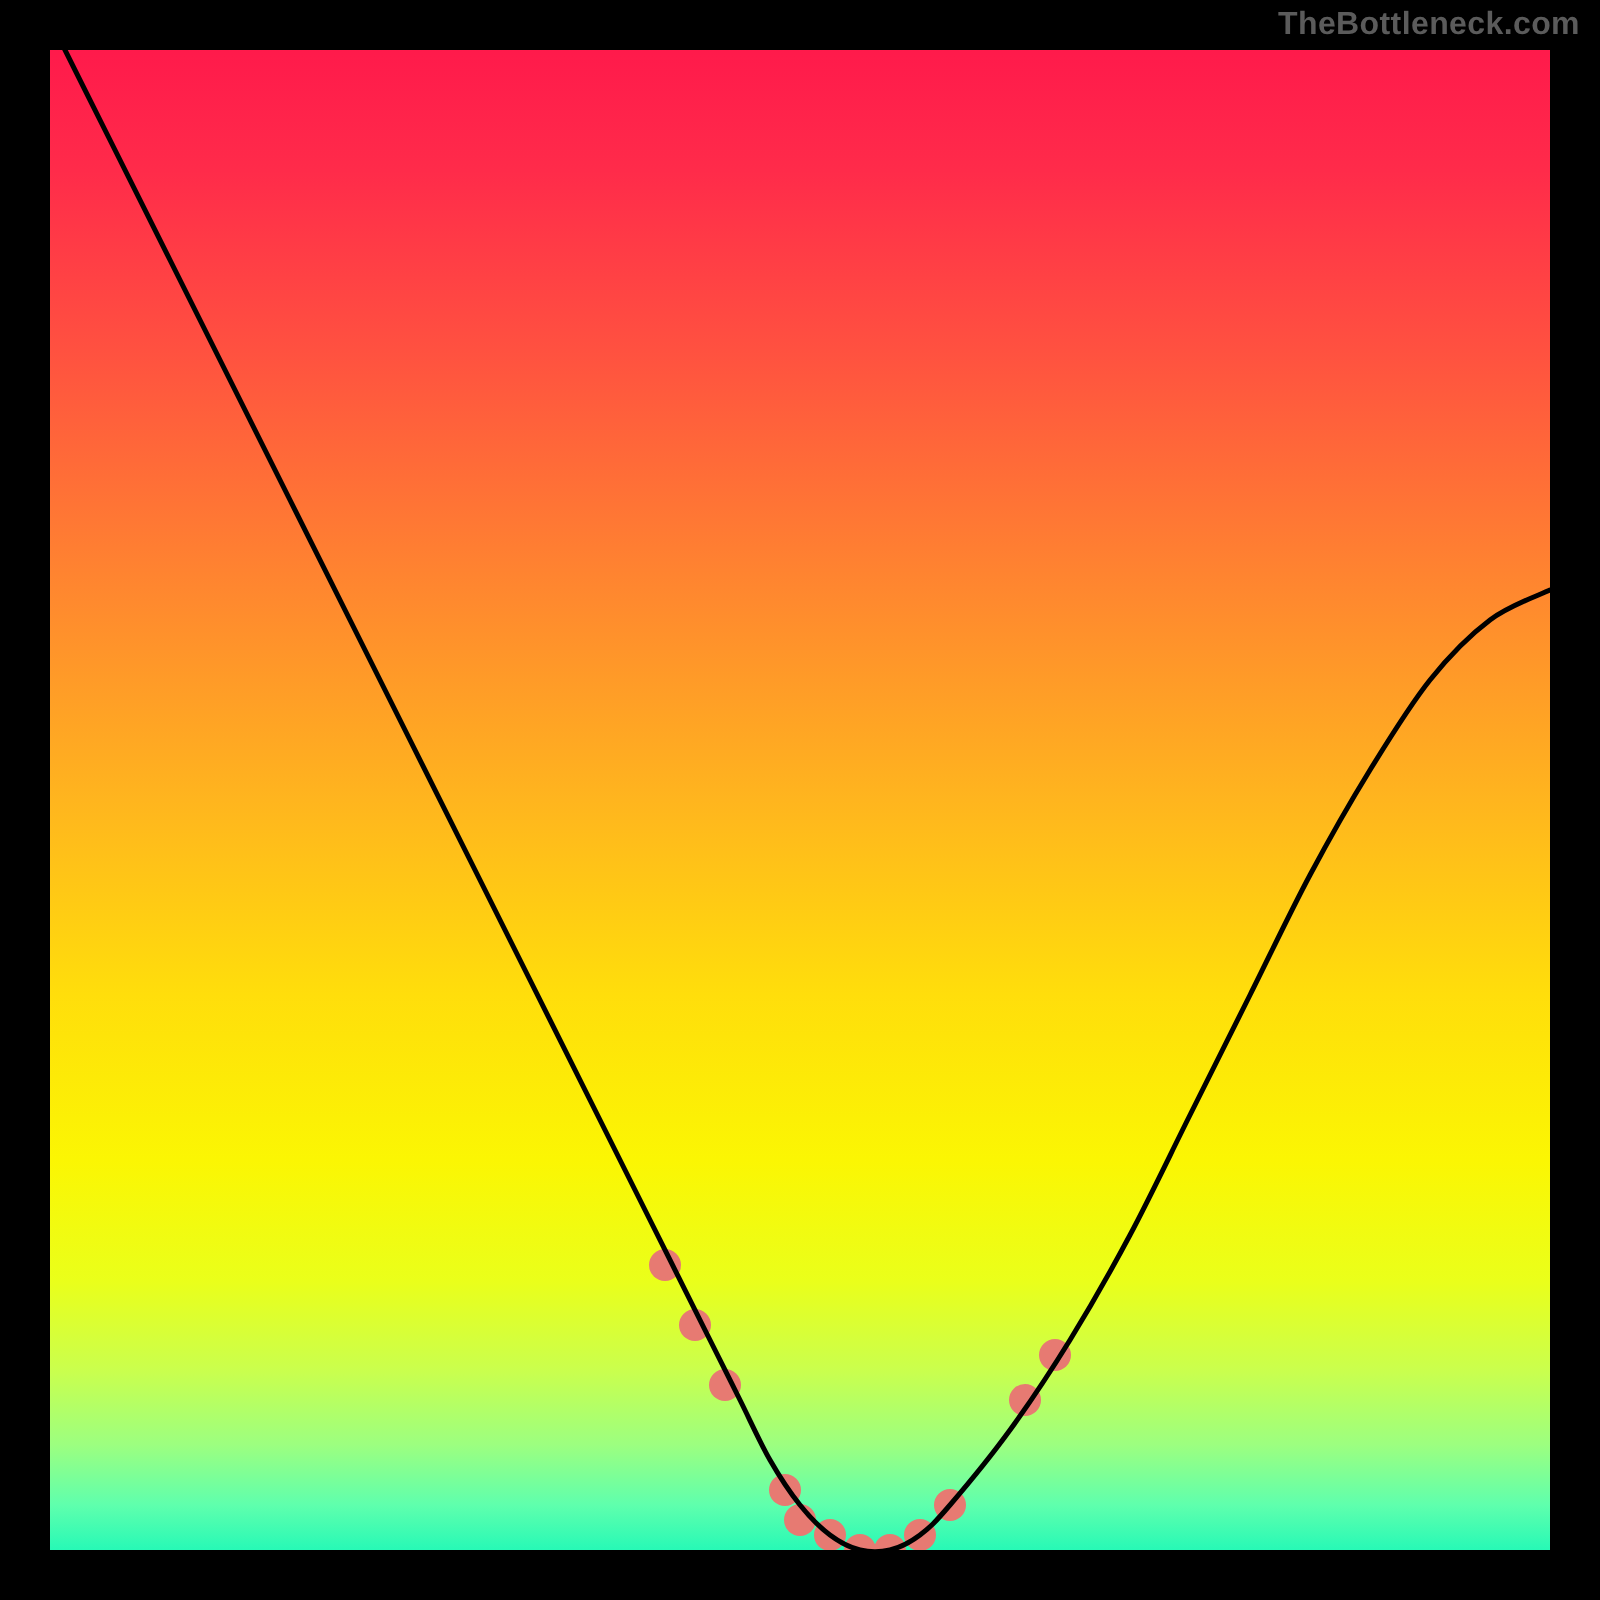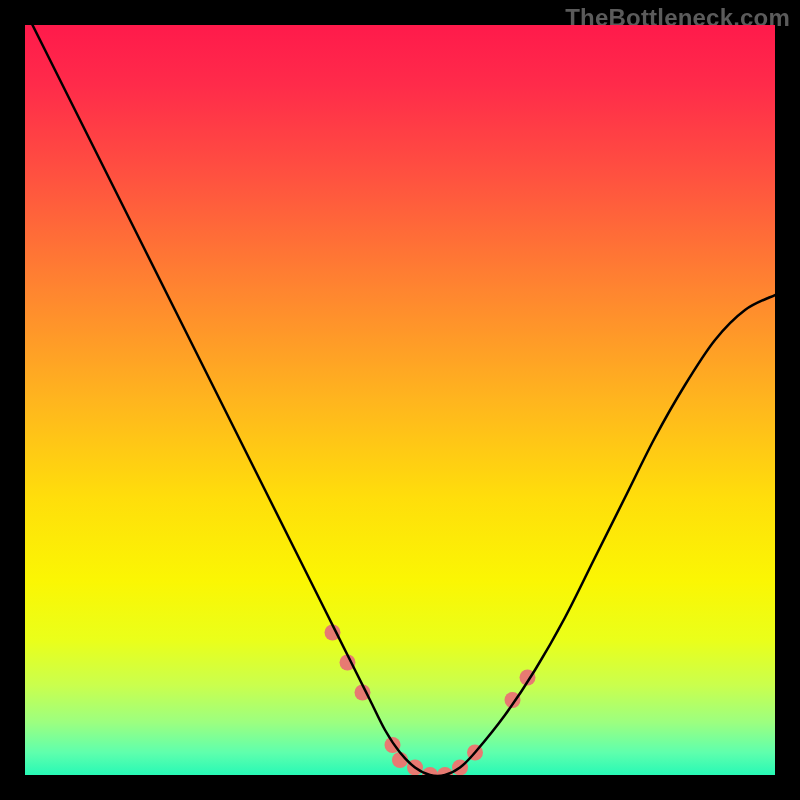--- a/index.html
+++ b/index.html
@@ -24,21 +24,21 @@
     top: 25px;
     left: 25px;
     width: 750px;
     height: 750px;
   }
   .attribution {
     position: absolute;
     top: 4px;
     right: 10px;
     color: #5b5b5b;
-    font-size: 24px;
+    font-size: 16px;
     font-weight: 600;
     letter-spacing: 0.2px;
   }
   svg {
     position: absolute;
     inset: 0;
   }
 </style>
 </head>
 <body>

